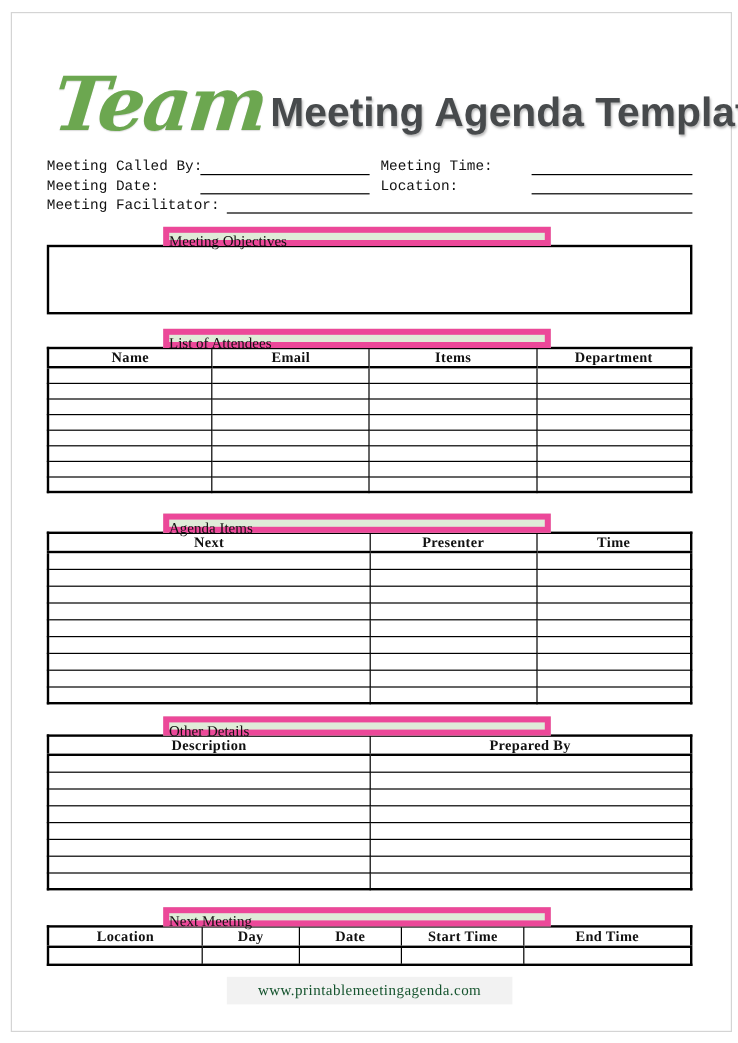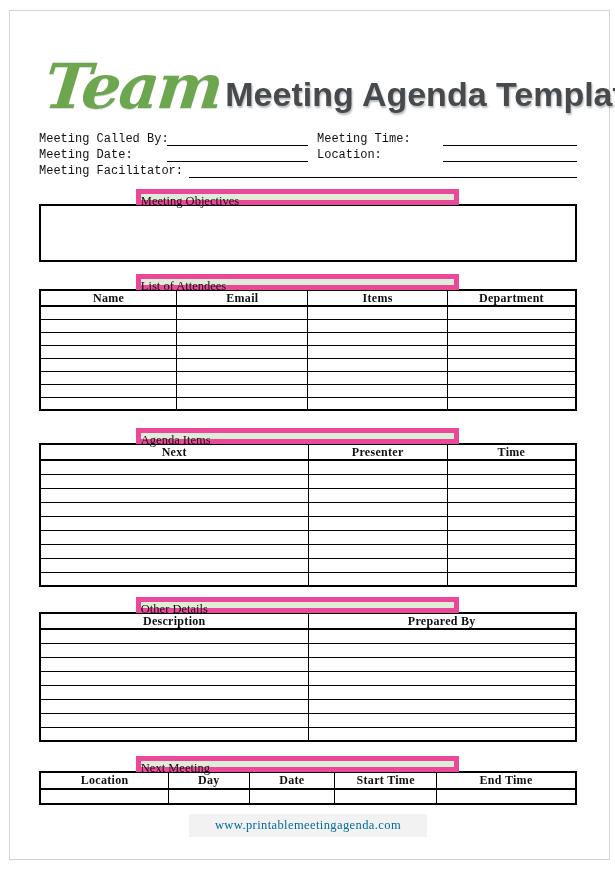--- a/index.html
+++ b/index.html
@@ -78,21 +78,21 @@
   .mt-obj{margin-top:11px;}
   .mt-att{margin-top:12px;}
   .mt-age{margin-top:17px;}
   .mt-oth{margin-top:10px;}
   .mt-nxt{margin-top:14px;}
   
   .footer-row{display:flex;justify-content:center;margin-top:9px;}
   .footer-box{
     background:var(--footer-bg);
     padding:4px 26px;
-    font-size:12.5px;color:#0369a1;
+    font-size:12.5px;color:#14532d;
     letter-spacing:0.4px;
   }
 </style>
 </head>
 <body>
 
 <div class="page">
 
   <div class="title-row">
     <span class="script-word">Team</span>

